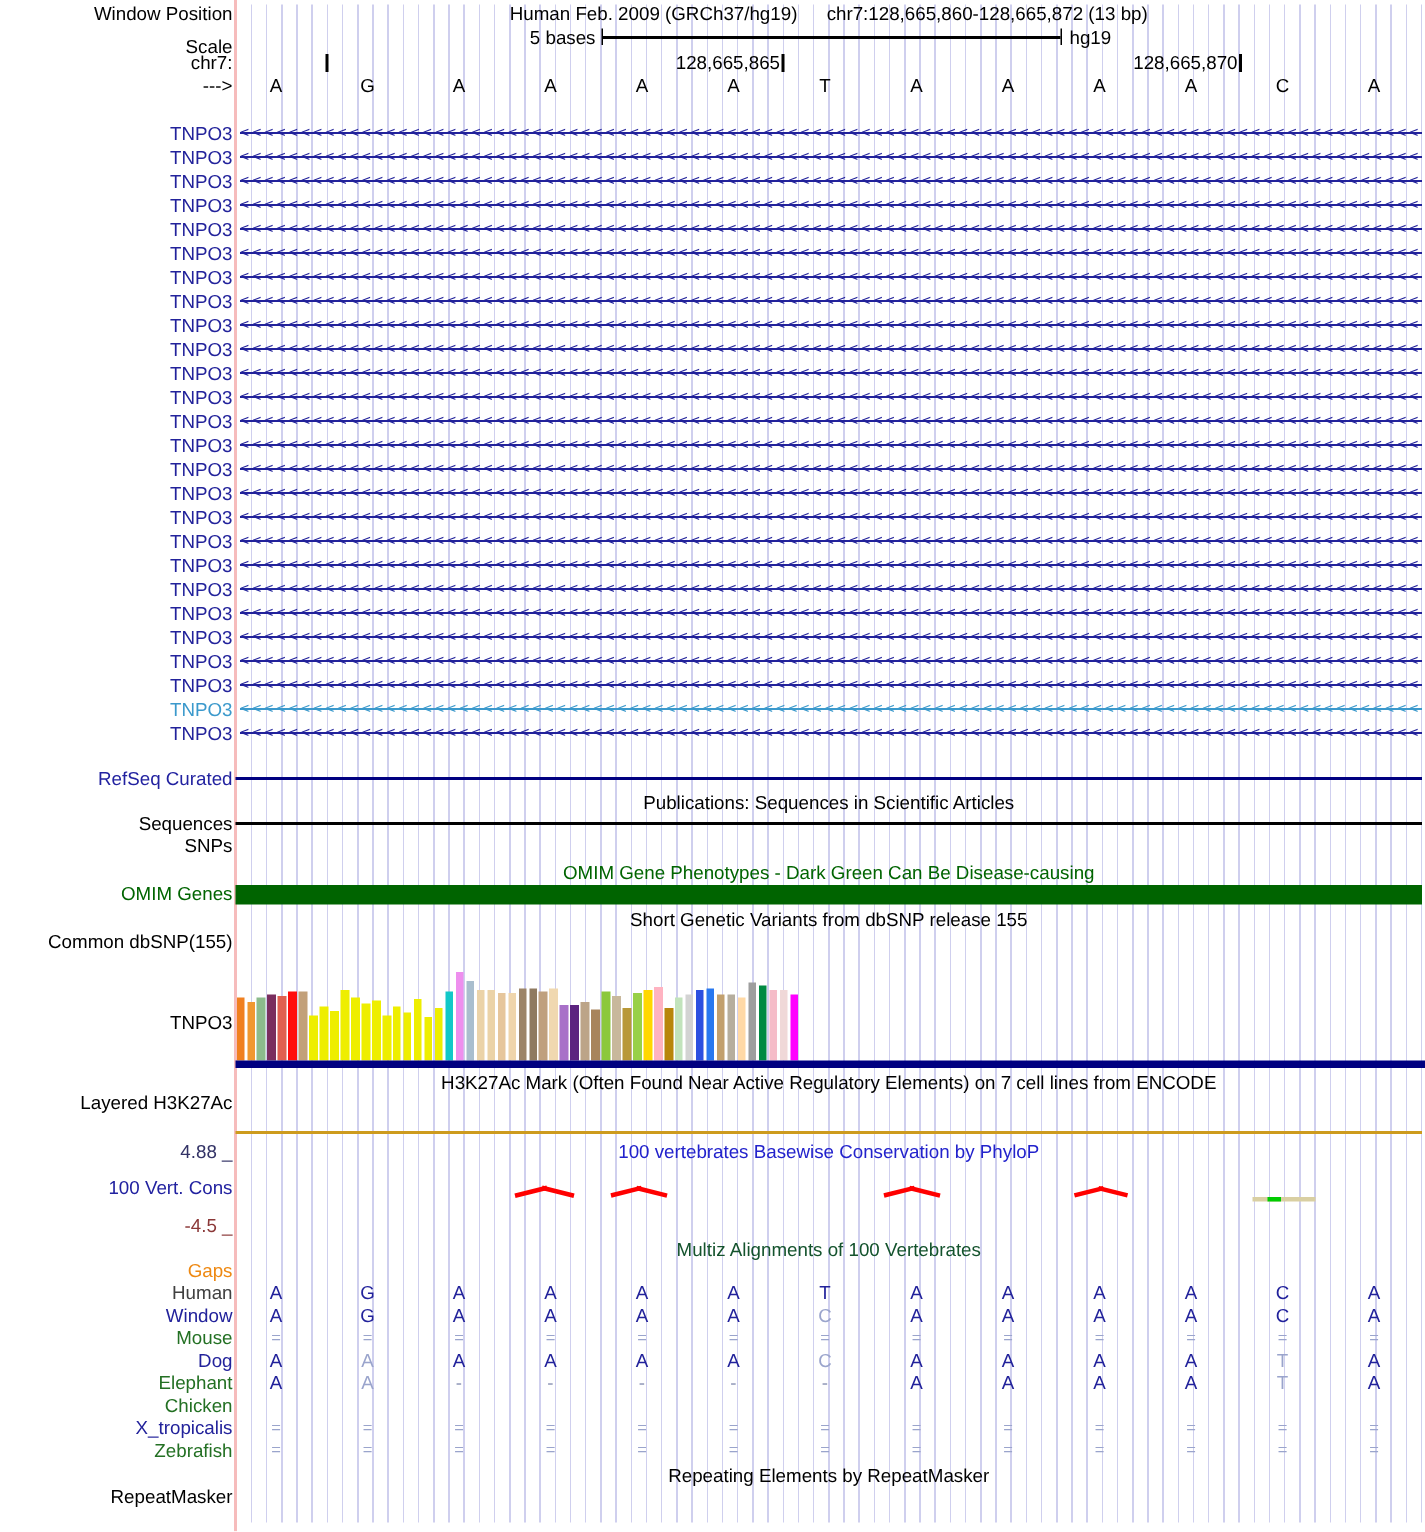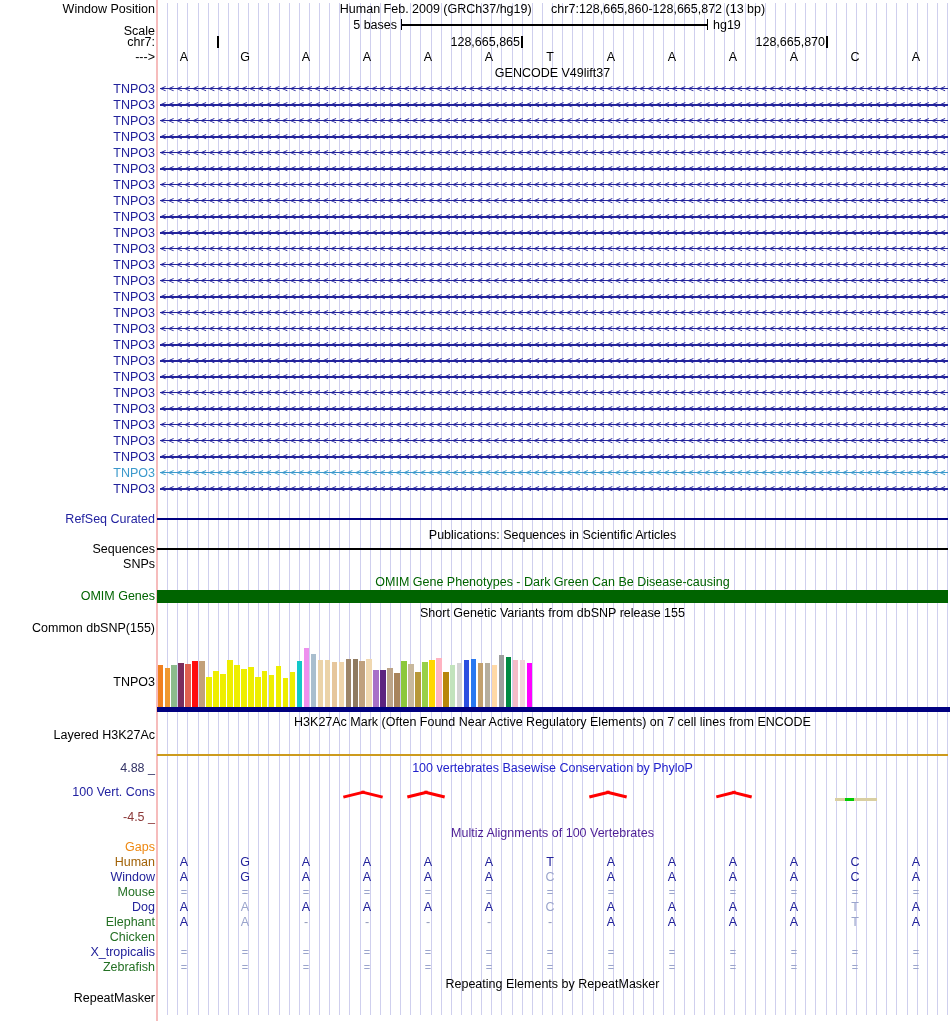--- a/index.html
+++ b/index.html
@@ -64,21 +64,20 @@
       <div class="baseletter" style="left: 479px; top: 50px; color: rgb(0, 0, 0);">A</div>
       <div class="baseletter" style="left: 540px; top: 50px; color: rgb(0, 0, 0);">T</div>
       <div class="baseletter" style="left: 601px; top: 50px; color: rgb(0, 0, 0);">A</div>
       <div class="baseletter" style="left: 662px; top: 50px; color: rgb(0, 0, 0);">A</div>
       <div class="baseletter" style="left: 723px; top: 50px; color: rgb(0, 0, 0);">A</div>
       <div class="baseletter" style="left: 784px; top: 50px; color: rgb(0, 0, 0);">A</div>
       <div class="baseletter" style="left: 845px; top: 50px; color: rgb(0, 0, 0);">C</div>
       <div class="baseletter" style="left: 906px; top: 50px; color: rgb(0, 0, 0);">A</div>
     </div>
 
-  <div class="ctitle" style="top:66px">GENCODE V49lift37</div>
   <div id="gencode-rows">
       <div class="llabel" style="top: 82px; color: rgb(34, 34, 155);">TNPO3</div>
       <div class="generow" style="top: 82px; color: rgb(34, 34, 155); background: linear-gradient(transparent 6px, rgb(34, 34, 155) 6px, rgb(34, 34, 155) 7.5px, transparent 7.5px);">&lt;&lt;&lt;&lt;&lt;&lt;&lt;&lt;&lt;&lt;&lt;&lt;&lt;&lt;&lt;&lt;&lt;&lt;&lt;&lt;&lt;&lt;&lt;&lt;&lt;&lt;&lt;&lt;&lt;&lt;&lt;&lt;&lt;&lt;&lt;&lt;&lt;&lt;&lt;&lt;&lt;&lt;&lt;&lt;&lt;&lt;&lt;&lt;&lt;&lt;&lt;&lt;&lt;&lt;&lt;&lt;&lt;&lt;&lt;&lt;&lt;&lt;&lt;&lt;&lt;&lt;&lt;&lt;&lt;&lt;&lt;&lt;&lt;&lt;&lt;&lt;&lt;&lt;&lt;&lt;&lt;&lt;&lt;&lt;&lt;&lt;&lt;&lt;&lt;&lt;&lt;&lt;&lt;&lt;&lt;&lt;&lt;</div>
       <div class="llabel" style="top: 98px; color: rgb(34, 34, 155);">TNPO3</div>
       <div class="generow" style="top: 98px; color: rgb(34, 34, 155); background: linear-gradient(transparent 6px, rgb(34, 34, 155) 6px, rgb(34, 34, 155) 7.5px, transparent 7.5px);">&lt;&lt;&lt;&lt;&lt;&lt;&lt;&lt;&lt;&lt;&lt;&lt;&lt;&lt;&lt;&lt;&lt;&lt;&lt;&lt;&lt;&lt;&lt;&lt;&lt;&lt;&lt;&lt;&lt;&lt;&lt;&lt;&lt;&lt;&lt;&lt;&lt;&lt;&lt;&lt;&lt;&lt;&lt;&lt;&lt;&lt;&lt;&lt;&lt;&lt;&lt;&lt;&lt;&lt;&lt;&lt;&lt;&lt;&lt;&lt;&lt;&lt;&lt;&lt;&lt;&lt;&lt;&lt;&lt;&lt;&lt;&lt;&lt;&lt;&lt;&lt;&lt;&lt;&lt;&lt;&lt;&lt;&lt;&lt;&lt;&lt;&lt;&lt;&lt;&lt;&lt;&lt;&lt;&lt;&lt;&lt;&lt;</div>
       <div class="llabel" style="top: 114px; color: rgb(34, 34, 155);">TNPO3</div>
       <div class="generow" style="top: 114px; color: rgb(34, 34, 155); background: linear-gradient(transparent 6px, rgb(34, 34, 155) 6px, rgb(34, 34, 155) 7.5px, transparent 7.5px);">&lt;&lt;&lt;&lt;&lt;&lt;&lt;&lt;&lt;&lt;&lt;&lt;&lt;&lt;&lt;&lt;&lt;&lt;&lt;&lt;&lt;&lt;&lt;&lt;&lt;&lt;&lt;&lt;&lt;&lt;&lt;&lt;&lt;&lt;&lt;&lt;&lt;&lt;&lt;&lt;&lt;&lt;&lt;&lt;&lt;&lt;&lt;&lt;&lt;&lt;&lt;&lt;&lt;&lt;&lt;&lt;&lt;&lt;&lt;&lt;&lt;&lt;&lt;&lt;&lt;&lt;&lt;&lt;&lt;&lt;&lt;&lt;&lt;&lt;&lt;&lt;&lt;&lt;&lt;&lt;&lt;&lt;&lt;&lt;&lt;&lt;&lt;&lt;&lt;&lt;&lt;&lt;&lt;&lt;&lt;&lt;&lt;</div>
       <div class="llabel" style="top: 130px; color: rgb(34, 34, 155);">TNPO3</div>
       <div class="generow" style="top: 130px; color: rgb(34, 34, 155); background: linear-gradient(transparent 6px, rgb(34, 34, 155) 6px, rgb(34, 34, 155) 7.5px, transparent 7.5px);">&lt;&lt;&lt;&lt;&lt;&lt;&lt;&lt;&lt;&lt;&lt;&lt;&lt;&lt;&lt;&lt;&lt;&lt;&lt;&lt;&lt;&lt;&lt;&lt;&lt;&lt;&lt;&lt;&lt;&lt;&lt;&lt;&lt;&lt;&lt;&lt;&lt;&lt;&lt;&lt;&lt;&lt;&lt;&lt;&lt;&lt;&lt;&lt;&lt;&lt;&lt;&lt;&lt;&lt;&lt;&lt;&lt;&lt;&lt;&lt;&lt;&lt;&lt;&lt;&lt;&lt;&lt;&lt;&lt;&lt;&lt;&lt;&lt;&lt;&lt;&lt;&lt;&lt;&lt;&lt;&lt;&lt;&lt;&lt;&lt;&lt;&lt;&lt;&lt;&lt;&lt;&lt;&lt;&lt;&lt;&lt;&lt;</div>
       <div class="llabel" style="top: 146px; color: rgb(34, 34, 155);">TNPO3</div>
@@ -224,24 +223,24 @@
       </div>
       <div class="peak" style="left: 716px; top: 789px; width: 36px;">
         <div class="lleg"></div>
         <div class="rleg"></div>
       </div>
       <div class="flatmark" style="left: 835px; top: 798px; width: 42px;">
         <div class="greenseg"></div>
       </div>
     </div>
 
-  <div class="ctitle" style="top:826px;color:#4c1d95">Multiz Alignments of 100 Vertebrates</div>
+  <div class="ctitle" style="top:826px;color:#14532d">Multiz Alignments of 100 Vertebrates</div>
   <div id="multiz-rows">
       <div class="llabel" style="top: 840px; color: rgb(238, 136, 17);">Gaps</div>
-      <div class="llabel" style="top: 855px; color: #a16207; padding-left: 24px;">Human</div>
+      <div class="llabel" style="top: 855px; color: #404040; padding-left: 24px;">Human</div>
       <div class="baseletter" style="left: 174px; top: 855px; color: rgb(34, 34, 155); font-size: 12.5px;">A</div>
       <div class="baseletter" style="left: 235px; top: 855px; color: rgb(34, 34, 155); font-size: 12.5px;">G</div>
       <div class="baseletter" style="left: 296px; top: 855px; color: rgb(34, 34, 155); font-size: 12.5px;">A</div>
       <div class="baseletter" style="left: 357px; top: 855px; color: rgb(34, 34, 155); font-size: 12.5px;">A</div>
       <div class="baseletter" style="left: 418px; top: 855px; color: rgb(34, 34, 155); font-size: 12.5px;">A</div>
       <div class="baseletter" style="left: 479px; top: 855px; color: rgb(34, 34, 155); font-size: 12.5px;">A</div>
       <div class="baseletter" style="left: 540px; top: 855px; color: rgb(34, 34, 155); font-size: 12.5px;">T</div>
       <div class="baseletter" style="left: 601px; top: 855px; color: rgb(34, 34, 155); font-size: 12.5px;">A</div>
       <div class="baseletter" style="left: 662px; top: 855px; color: rgb(34, 34, 155); font-size: 12.5px;">A</div>
       <div class="baseletter" style="left: 723px; top: 855px; color: rgb(34, 34, 155); font-size: 12.5px;">A</div>

